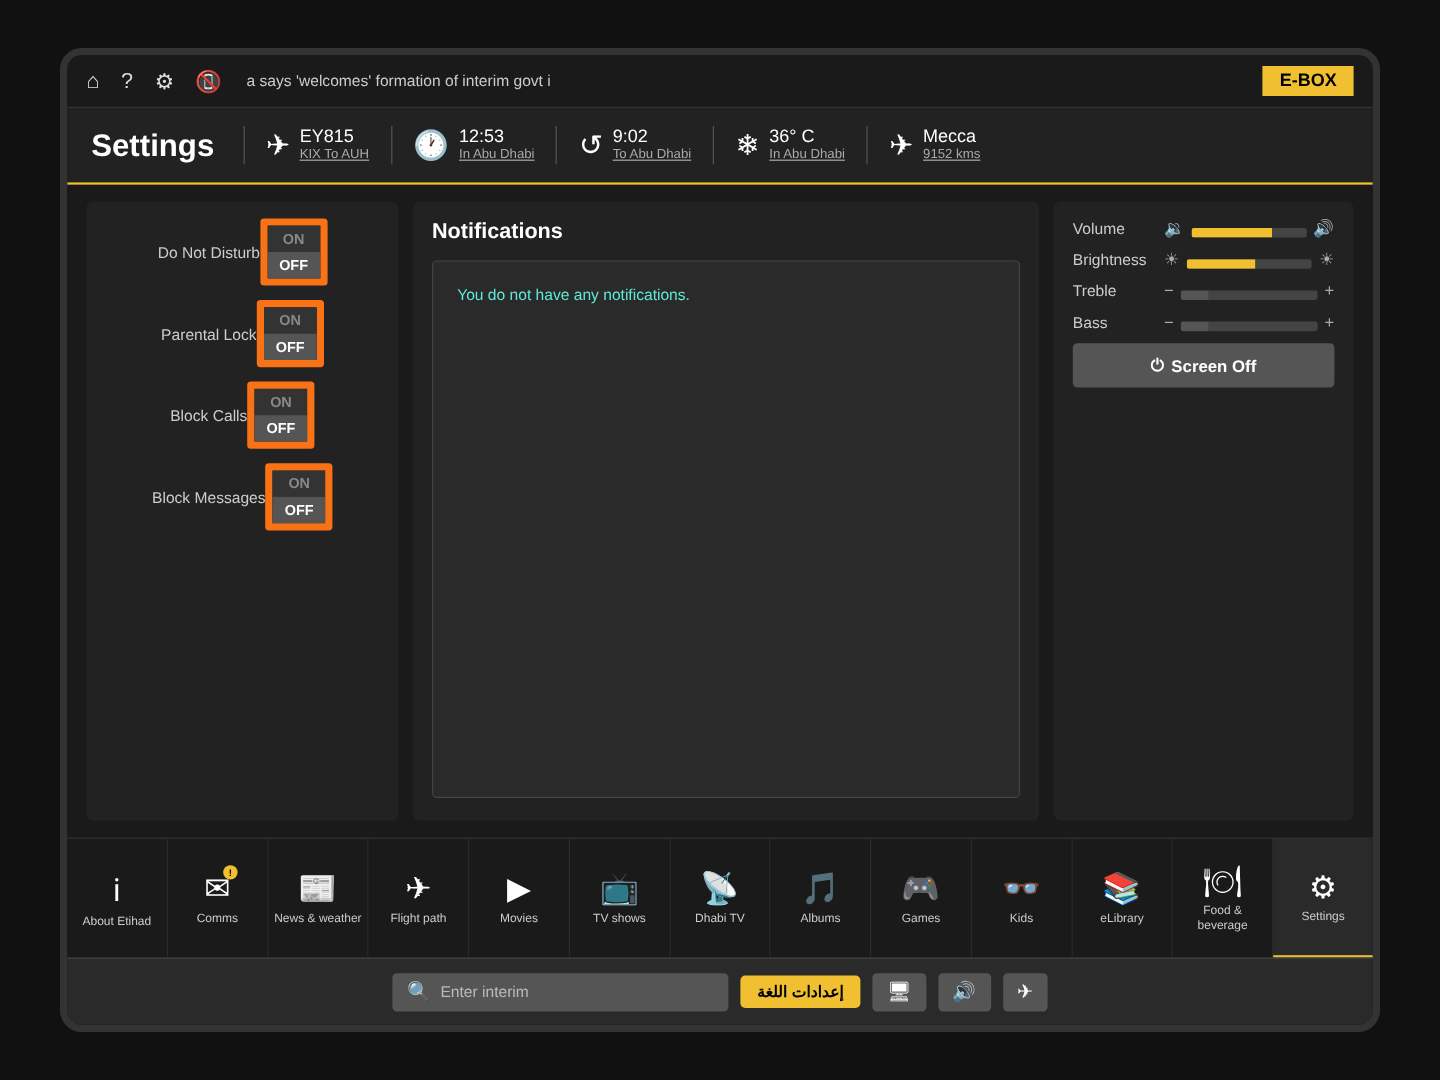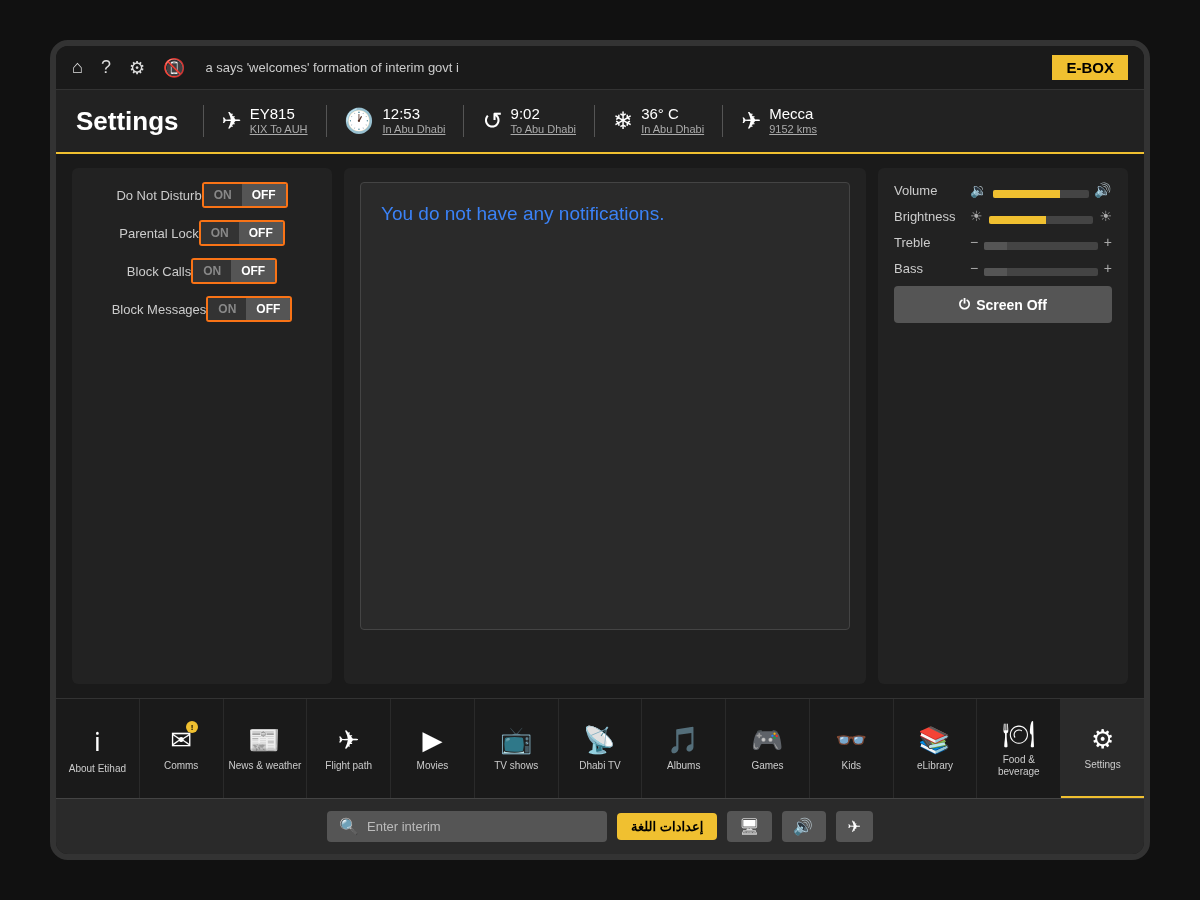--- a/index.html
+++ b/index.html
@@ -139,23 +139,24 @@
       align-items: center;
       justify-content: center;
       margin-bottom: 12px;
     }
     .toggle-label {
       color: #ccc;
       font-size: 13px;
     }
     .toggle-switch {
       display: flex;
-      border: 2px solid #f97316;
+      border: 6px solid #f97316;
       border-radius: 3px;
       overflow: hidden;
+      flex-direction: column;
     }
     .toggle-btn {
       padding: 4px 10px;
       font-size: 12px;
       font-weight: bold;
       cursor: pointer;
       background: #333;
       color: #888;
       border: none;
       outline: none;
@@ -163,22 +164,22 @@
     .toggle-btn.active-off {
       background: #555;
       color: #fff;
     }
     
     .notif-empty {
       background: #2a2a2a;
       border: 1px solid #444;
       border-radius: 4px;
       padding: 20px;
-      color: #3b82f6;
-      font-size: 19px;
+      color: #5eead4;
+      font-size: 13px;
       height: calc(100% - 40px);
       display: flex;
       align-items: flex-start;
     }
     
     .general-row {
       display: flex;
       align-items: flex-end;
       margin-bottom: 10px;
       gap: 6px;
@@ -417,20 +418,21 @@
         <span class="toggle-label">Block Messages</span>
         <div class="toggle-switch">
           <button class="toggle-btn">ON</button>
           <button class="toggle-btn active-off">OFF</button>
         </div>
       </div>
     </div>
 
     <div class="panel panel-notifications">
       <div class="panel-notifications-inner">
+        <div class="panel-title">Notifications</div>
         <div class="notif-empty">
           <span>You do not have any notifications.</span>
         </div>
       </div>
     </div>
 
     <div class="panel panel-general">
 
       <div class="general-row">
         <span class="general-label">Volume</span>

